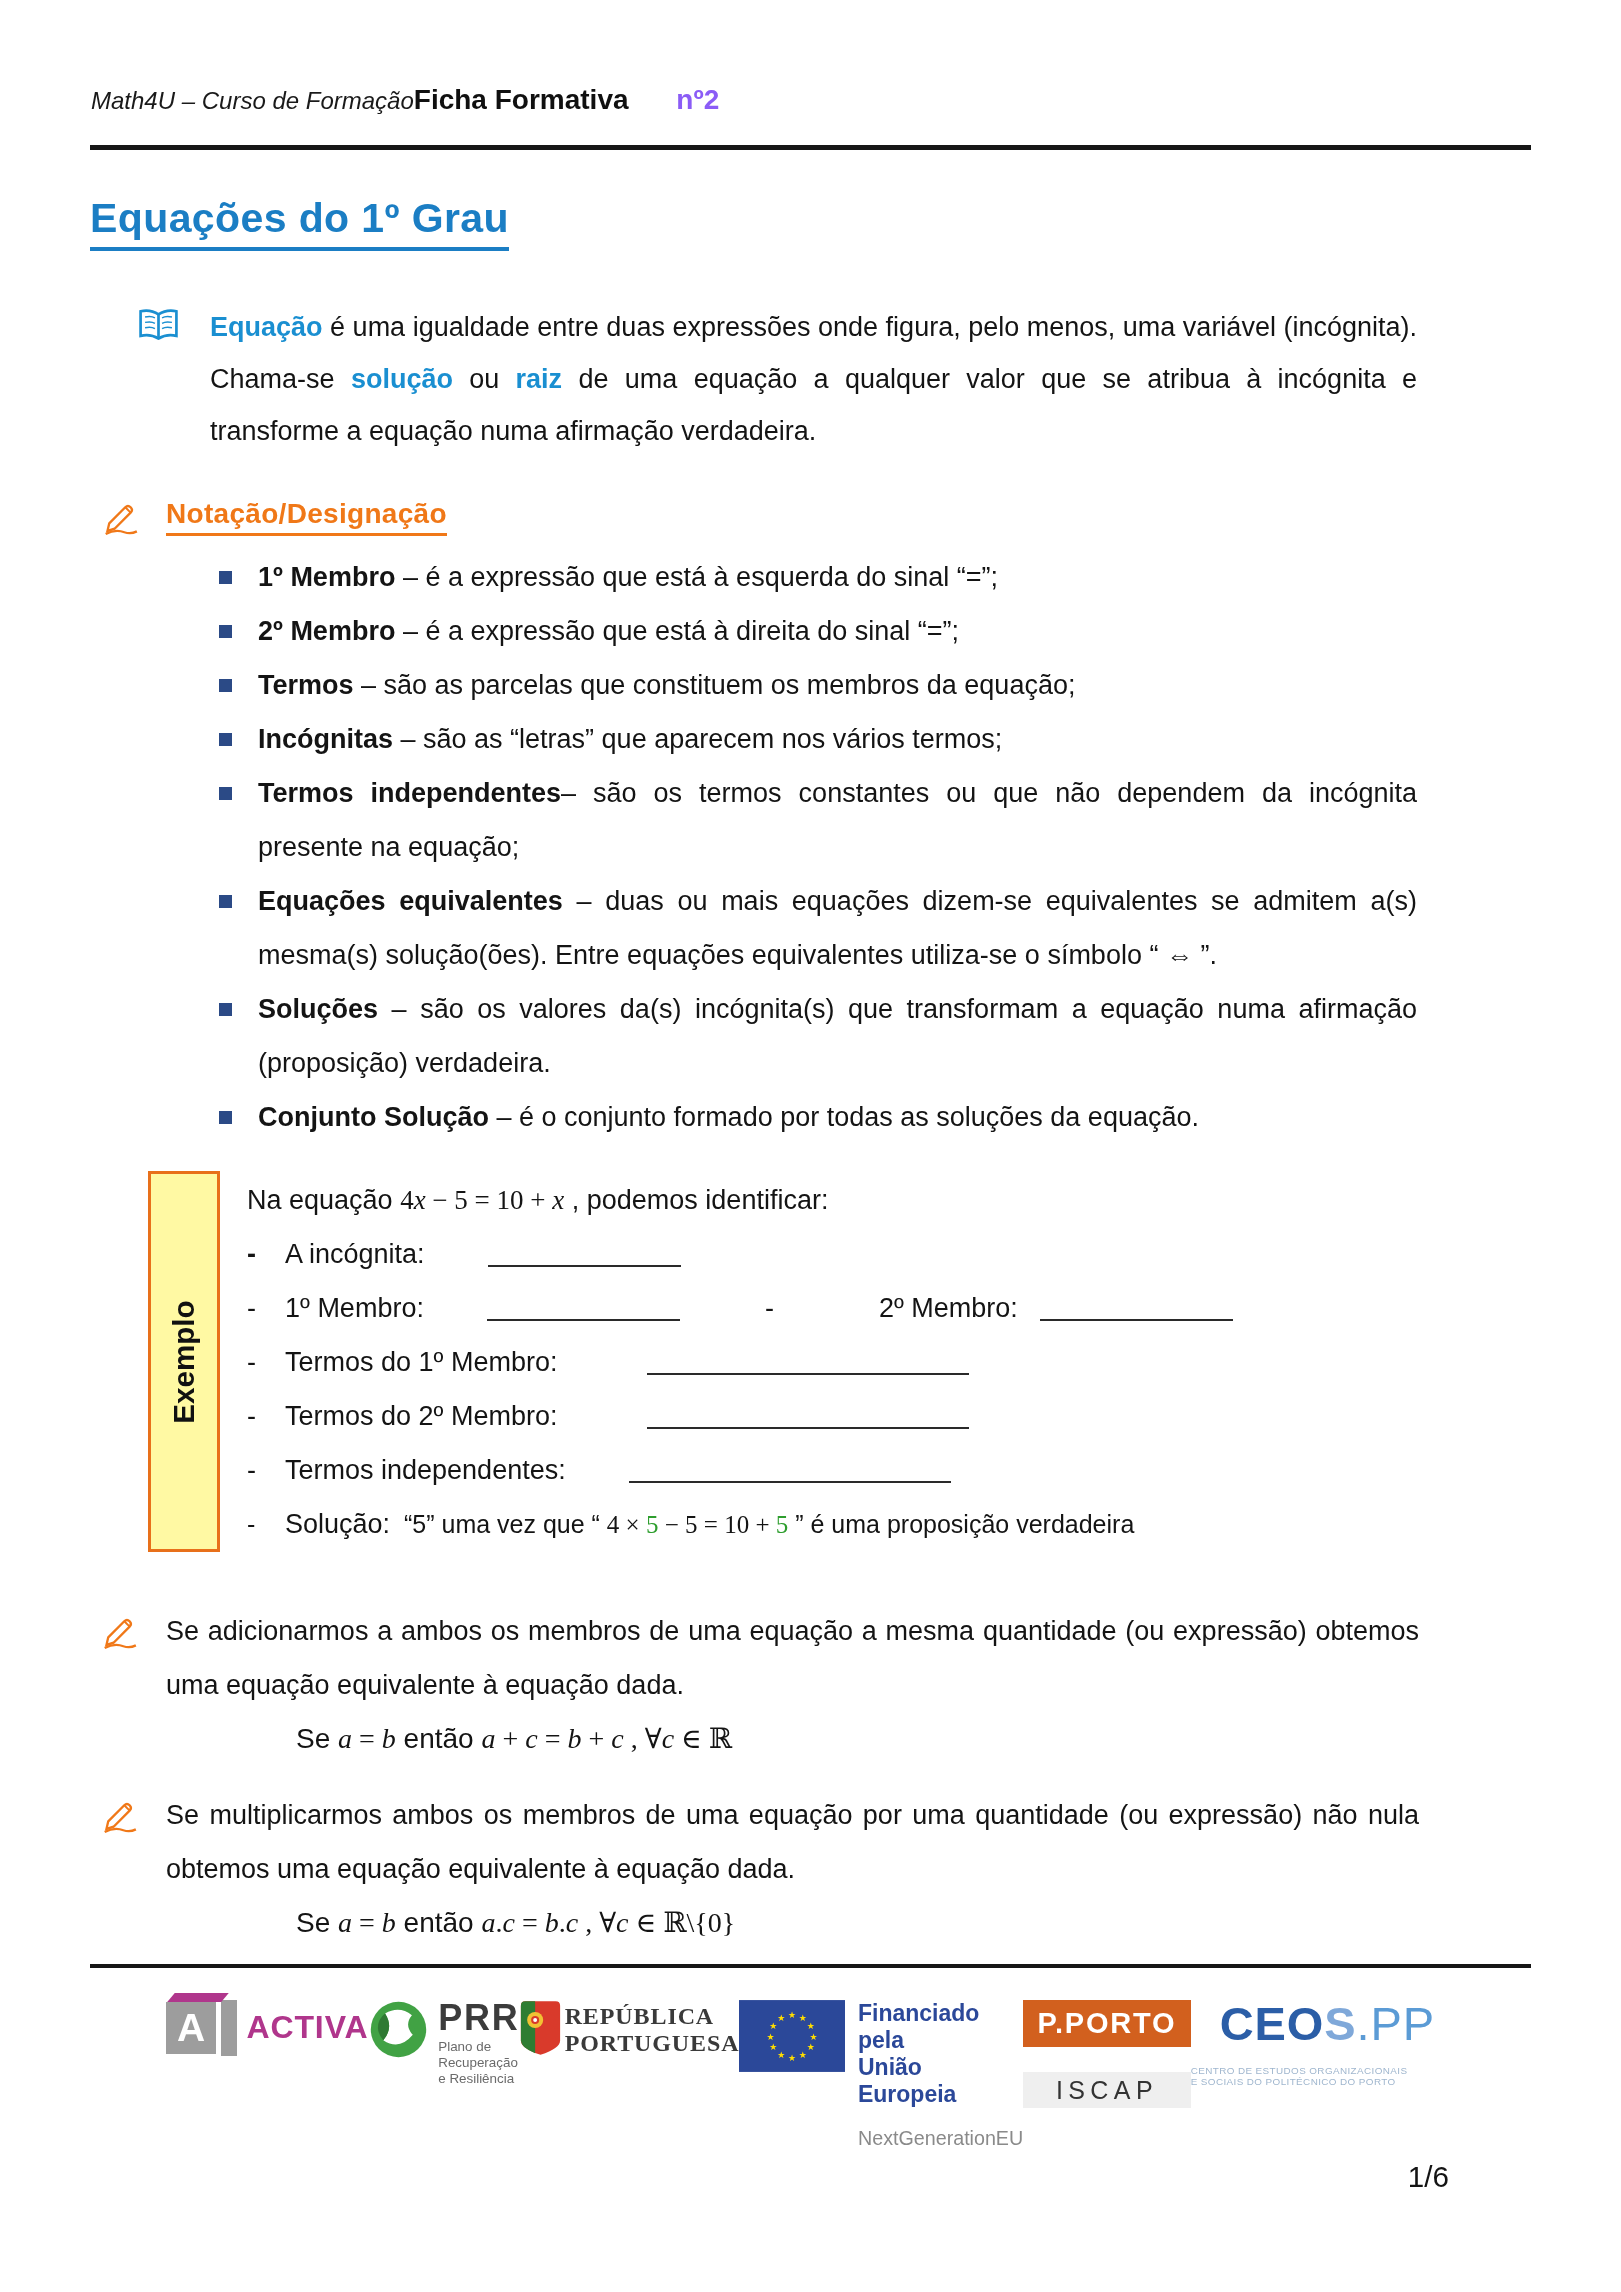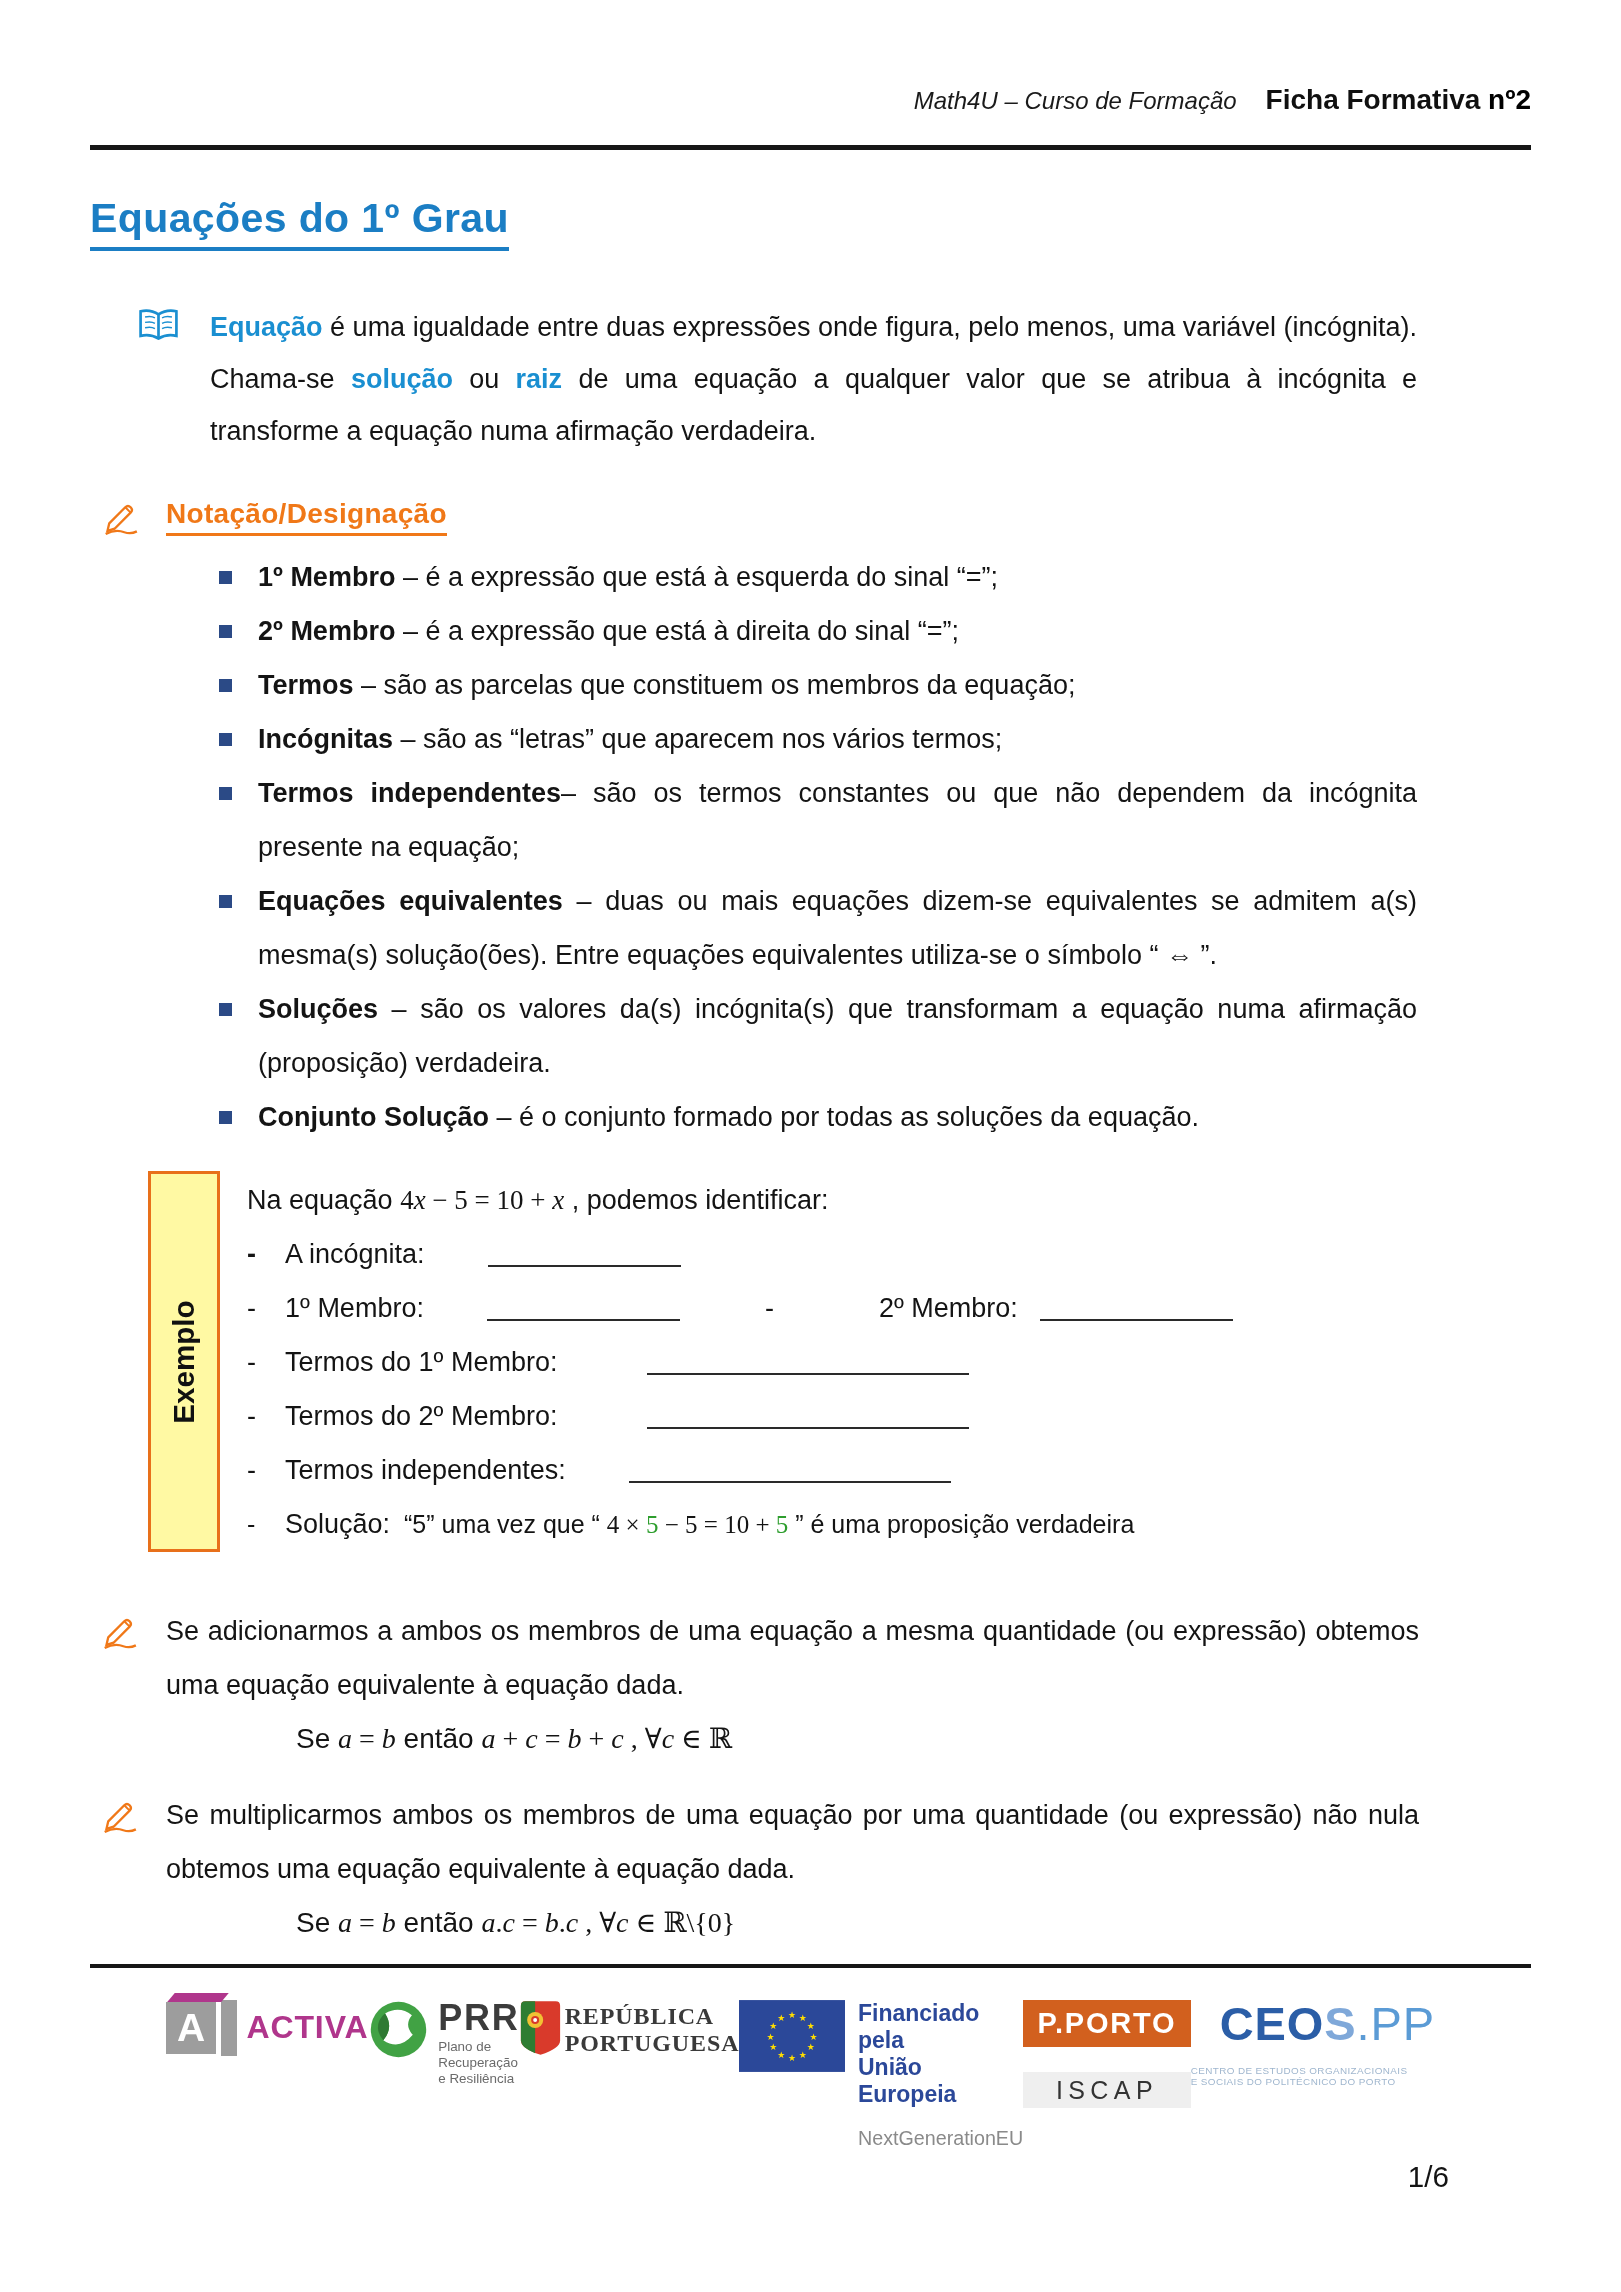--- a/index.html
+++ b/index.html
@@ -1,23 +1,23 @@
 <!DOCTYPE html>
 <html style="font-size:14.3px"><head>
 <meta charset="utf-8">
 <style>
   html,body{margin:0;padding:0;background:#e8e8e8;}
   .page{position:relative;width:1621px;height:2293px;background:#ffffff;margin:0 auto;
         font-family:"Liberation Sans","DejaVu Sans",sans-serif;color:#141414;overflow:hidden;}
 
   
-  .header{position:absolute;top:84px;left:91px;right:90px;display:flex;justify-content:flex-end;align-items:baseline;gap:29px;}
+  .header{position:absolute;top:84px;left:91px;right:90px;display:flex;justify-content:flex-start;align-items:baseline;}
   .hdr-left{font-style:italic;font-size:24px;color:#1a1a1a;}
   .hdr-right{font-weight:bold;font-size:28px;color:#101010;}
-  .hdr-accent{color:#000000;}
+  .hdr-accent{color:#8b5cf6;margin-left:40px;}
   .rule-top{position:absolute;top:145px;left:90px;right:90px;height:4.5px;background:#161616;}
 
   .content{position:absolute;top:150px;left:0;right:0;}
 
   
   h1.title{margin:45px 0 0 90px;font-size:41px;font-weight:bold;color:#1B7EC4;display:table;
            border-bottom:4.5px solid #1B7EC4;padding-bottom:4.5px;letter-spacing:0.4px;}
 
   
   .intro{position:relative;margin:50px 204px 0 210px;font-size:27px;line-height:52px;text-align:justify;}

